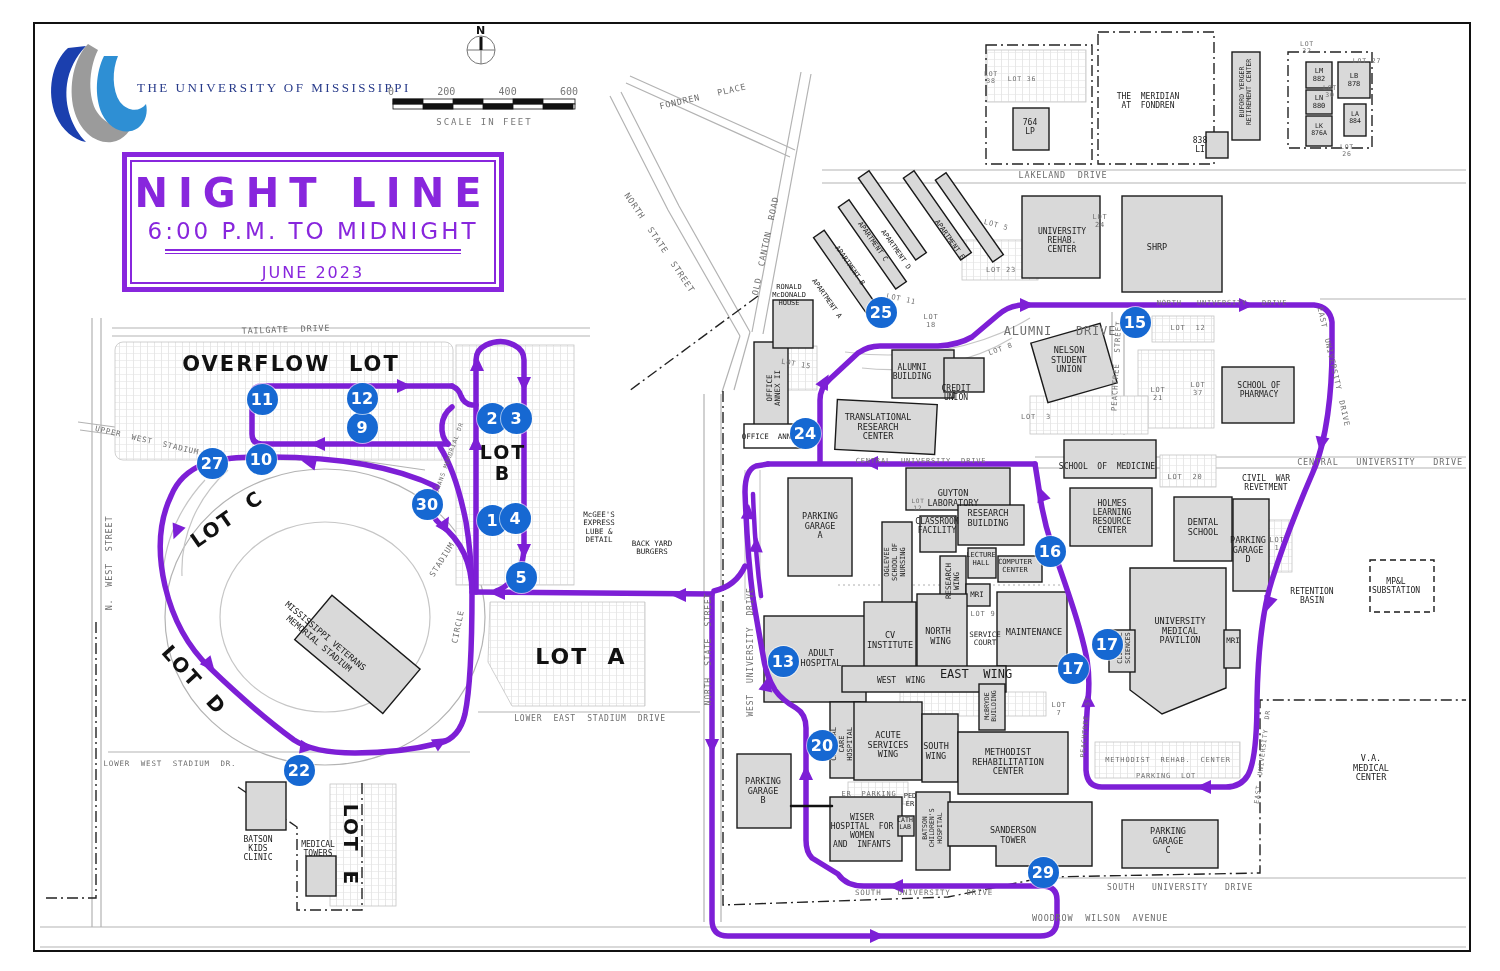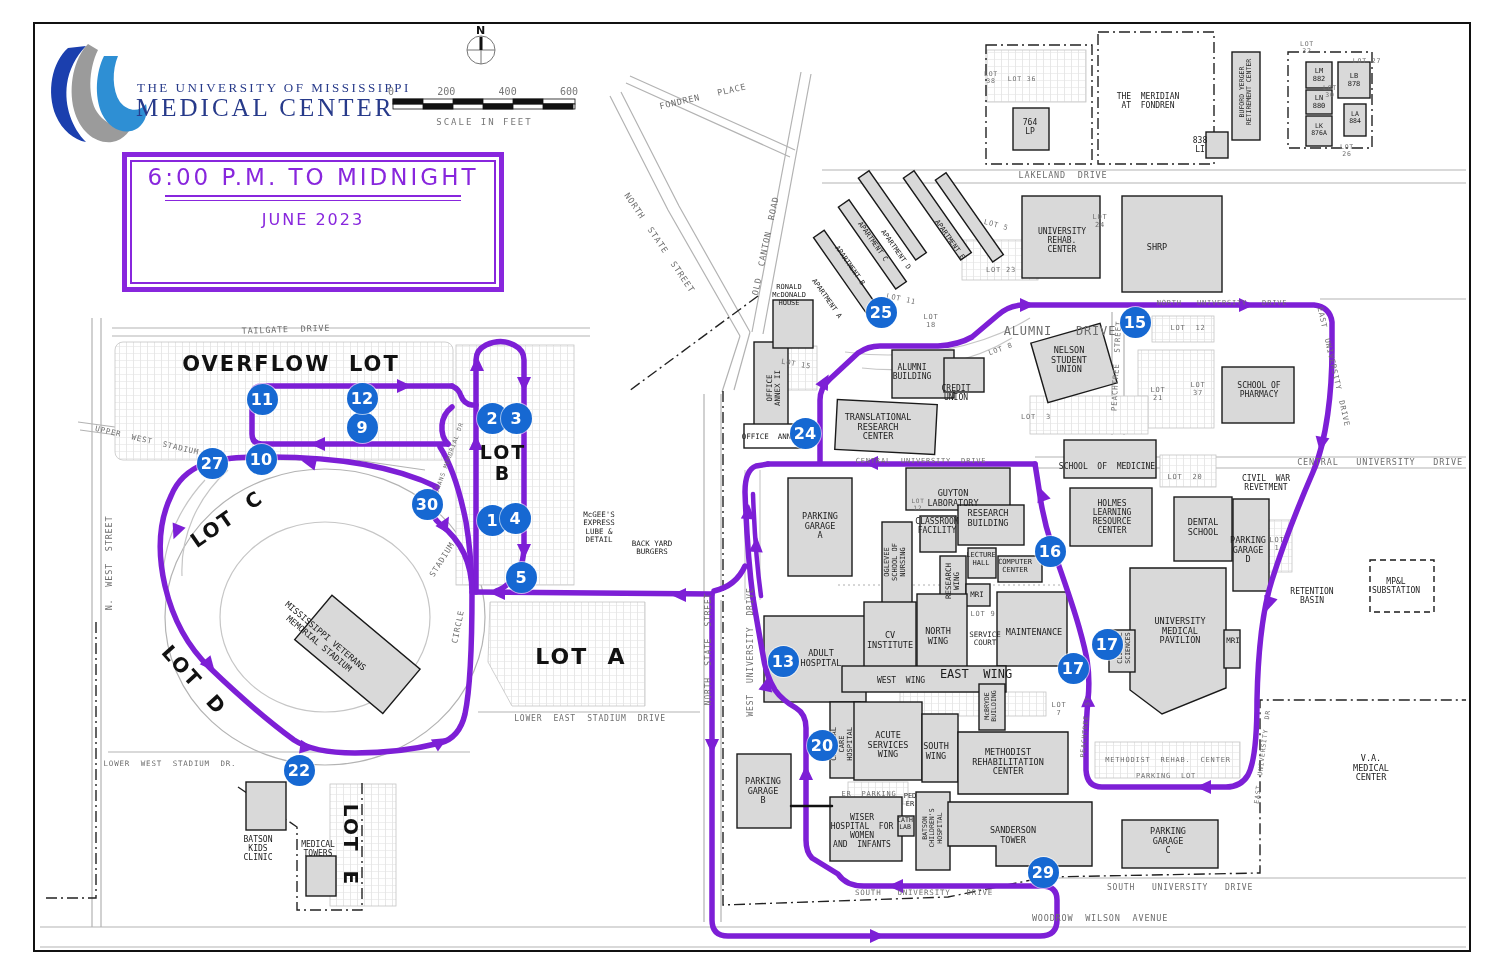--- a/index.html
+++ b/index.html
@@ -248,32 +248,32 @@
     <g>
       <path d="M68,48 C52,62 46,92 56,116 C62,130 74,140 86,142 C72,128 64,106 67,84 C69,70 76,56 86,46 Z" fill="#1b3fae"></path>
       <path d="M88,44 C74,58 68,86 74,110 C80,132 96,144 112,142 C124,140 132,130 134,120 C122,130 106,126 97,112 C88,98 88,70 98,50 Z" fill="#9b9b9b"></path>
       <path d="M104,56 C96,72 94,96 102,114 C110,130 126,136 138,128 C146,122 148,112 146,104 C140,112 128,112 120,102 C112,90 112,70 118,56 Z" fill="#2e8fd4"></path>
     </g>
   </svg>
 
   <div class="frame"></div>
 
   <div class="hdr-org1">THE  UNIVERSITY  OF  MISSISSIPPI</div>
-  <div class="hdr-org2">MEDICAL  CENTER</div>
   <div class="compass-n">N</div>
   <div class="scale-ticks">
     <span>0</span>
     <span>200</span>
     <span>400</span>
     <span>600</span>
   </div>
   <div class="scale-cap">SCALE  IN  FEET</div>
 
   <div class="titlebox">
     <div class="inner">
+      <div class="t-main">NIGHT  LINE</div>
       <div class="t-sub">6:00 P.M.   TO   MIDNIGHT</div>
       <div class="t-rule"></div>
       <div class="t-date">JUNE 2023</div>
     </div>
   </div>
 
   <div id="labels-layer">
       <div class="lbl st" style="left: 703px; top: 97px; font-size: 8.5px; transform: translate(-50%, -50%) rotate(-13deg);">FONDREN   PLACE</div>
       <div class="lbl st" style="left: 659px; top: 243px; font-size: 8.5px; transform: translate(-50%, -50%) rotate(56deg);">NORTH  STATE  STREET</div>
       <div class="lbl st" style="left: 766px; top: 246px; font-size: 8.5px; transform: translate(-50%, -50%) rotate(-78deg);">OLD  CANTON  ROAD</div>
@@ -422,21 +422,21 @@
       <div class="lbl " style="left: 953px; top: 581px; font-size: 7.5px; transform: translate(-50%, -50%) rotate(-90deg);">RESEARCH
 WING</div>
       <div class="lbl " style="left: 981px; top: 560px; font-size: 7px; transform: translate(-50%, -50%) rotate(0deg);">LECTURE
 HALL</div>
       <div class="lbl " style="left: 1015px; top: 567px; font-size: 7px; transform: translate(-50%, -50%) rotate(0deg);">COMPUTER
 CENTER</div>
       <div class="lbl " style="left: 977px; top: 595px; font-size: 7.5px; transform: translate(-50%, -50%) rotate(0deg);">MRI</div>
       <div class="lbl st" style="left: 983px; top: 615px; font-size: 7px; transform: translate(-50%, -50%) rotate(0deg);">LOT 9</div>
       <div class="lbl " style="left: 985px; top: 639px; font-size: 7.5px; transform: translate(-50%, -50%) rotate(0deg);">SERVICE
 COURT</div>
-      <div class="lbl " style="left: 938px; top: 637px; font-size: 8.5px; transform: translate(-50%, -50%) rotate(0deg);">NORTH
+      <div class="lbl " style="left: 938px; top: 637px; font-size: 8.5px; transform: translate(-50%, -50%) rotate(0deg); text-align: right;">NORTH
 WING</div>
       <div class="lbl " style="left: 890px; top: 641px; font-size: 8.5px; transform: translate(-50%, -50%) rotate(0deg);">CV
 INSTITUTE</div>
       <div class="lbl " style="left: 1034px; top: 633px; font-size: 8.5px; transform: translate(-50%, -50%) rotate(0deg);">MAINTENANCE</div>
       <div class="lbl " style="left: 821px; top: 659px; font-size: 8.5px; transform: translate(-50%, -50%) rotate(0deg);">ADULT
 HOSPITAL</div>
       <div class="lbl " style="left: 901px; top: 681px; font-size: 8px; transform: translate(-50%, -50%) rotate(0deg);">WEST  WING</div>
       <div class="lbl " style="left: 952px; top: 675px; font-size: 12px; transform: translate(-50%, -50%) rotate(0deg); margin-left: 24px;">EAST  WING</div>
       <div class="lbl " style="left: 991px; top: 706px; font-size: 6.5px; transform: translate(-50%, -50%) rotate(-90deg);">McBRYDE
 BUILDING</div>

